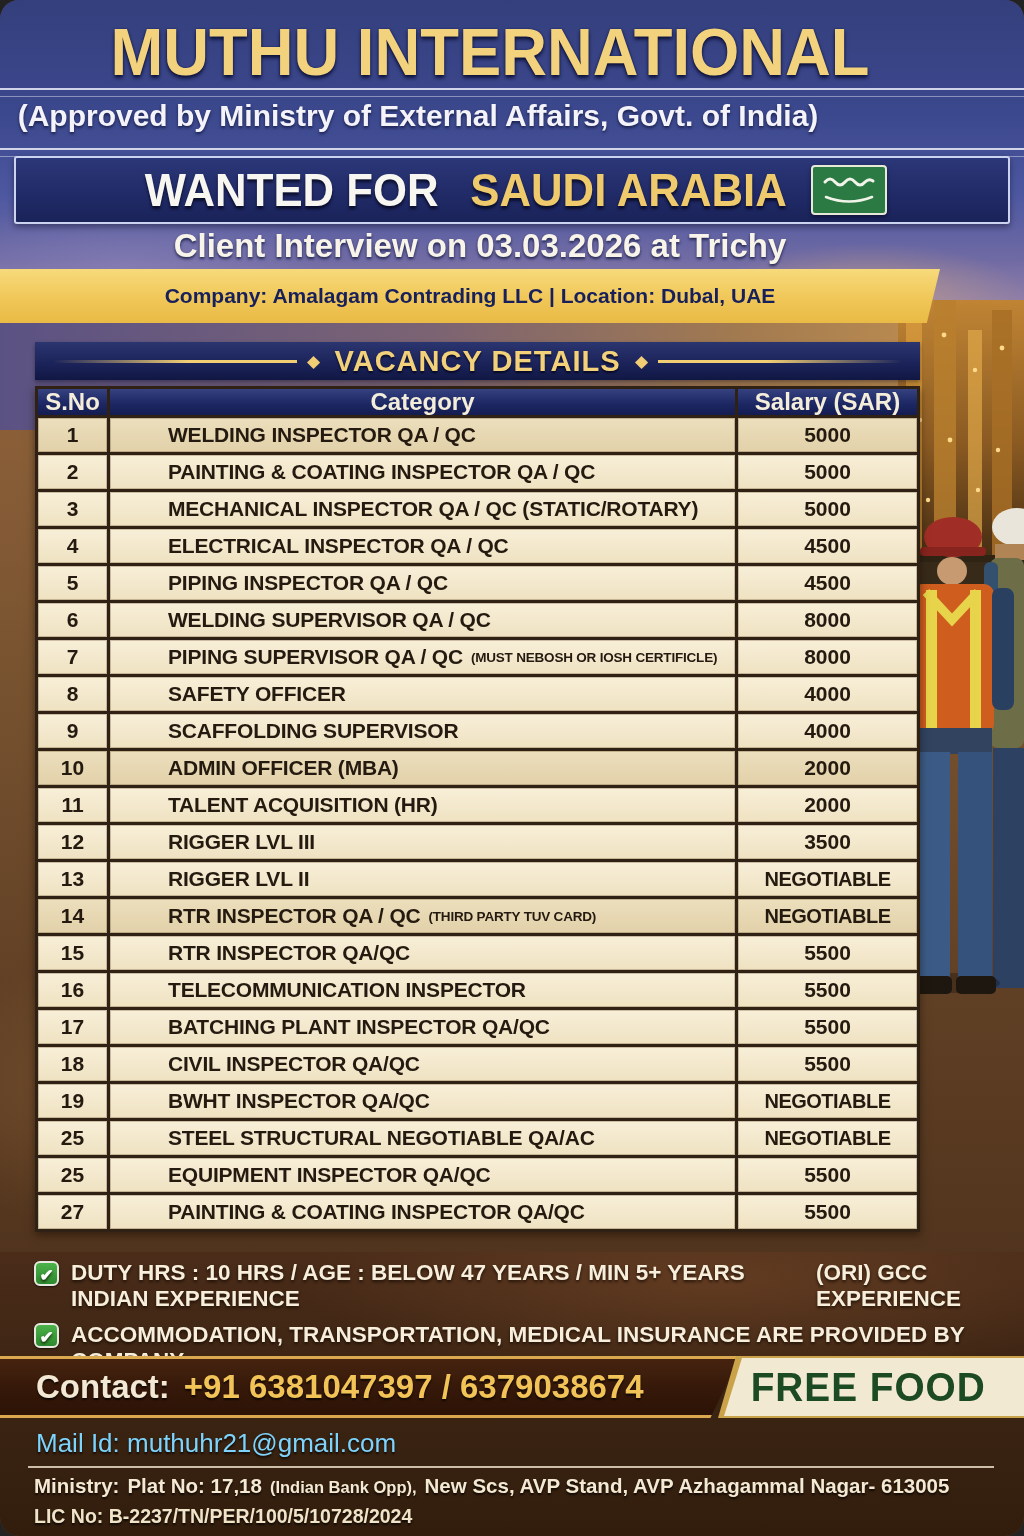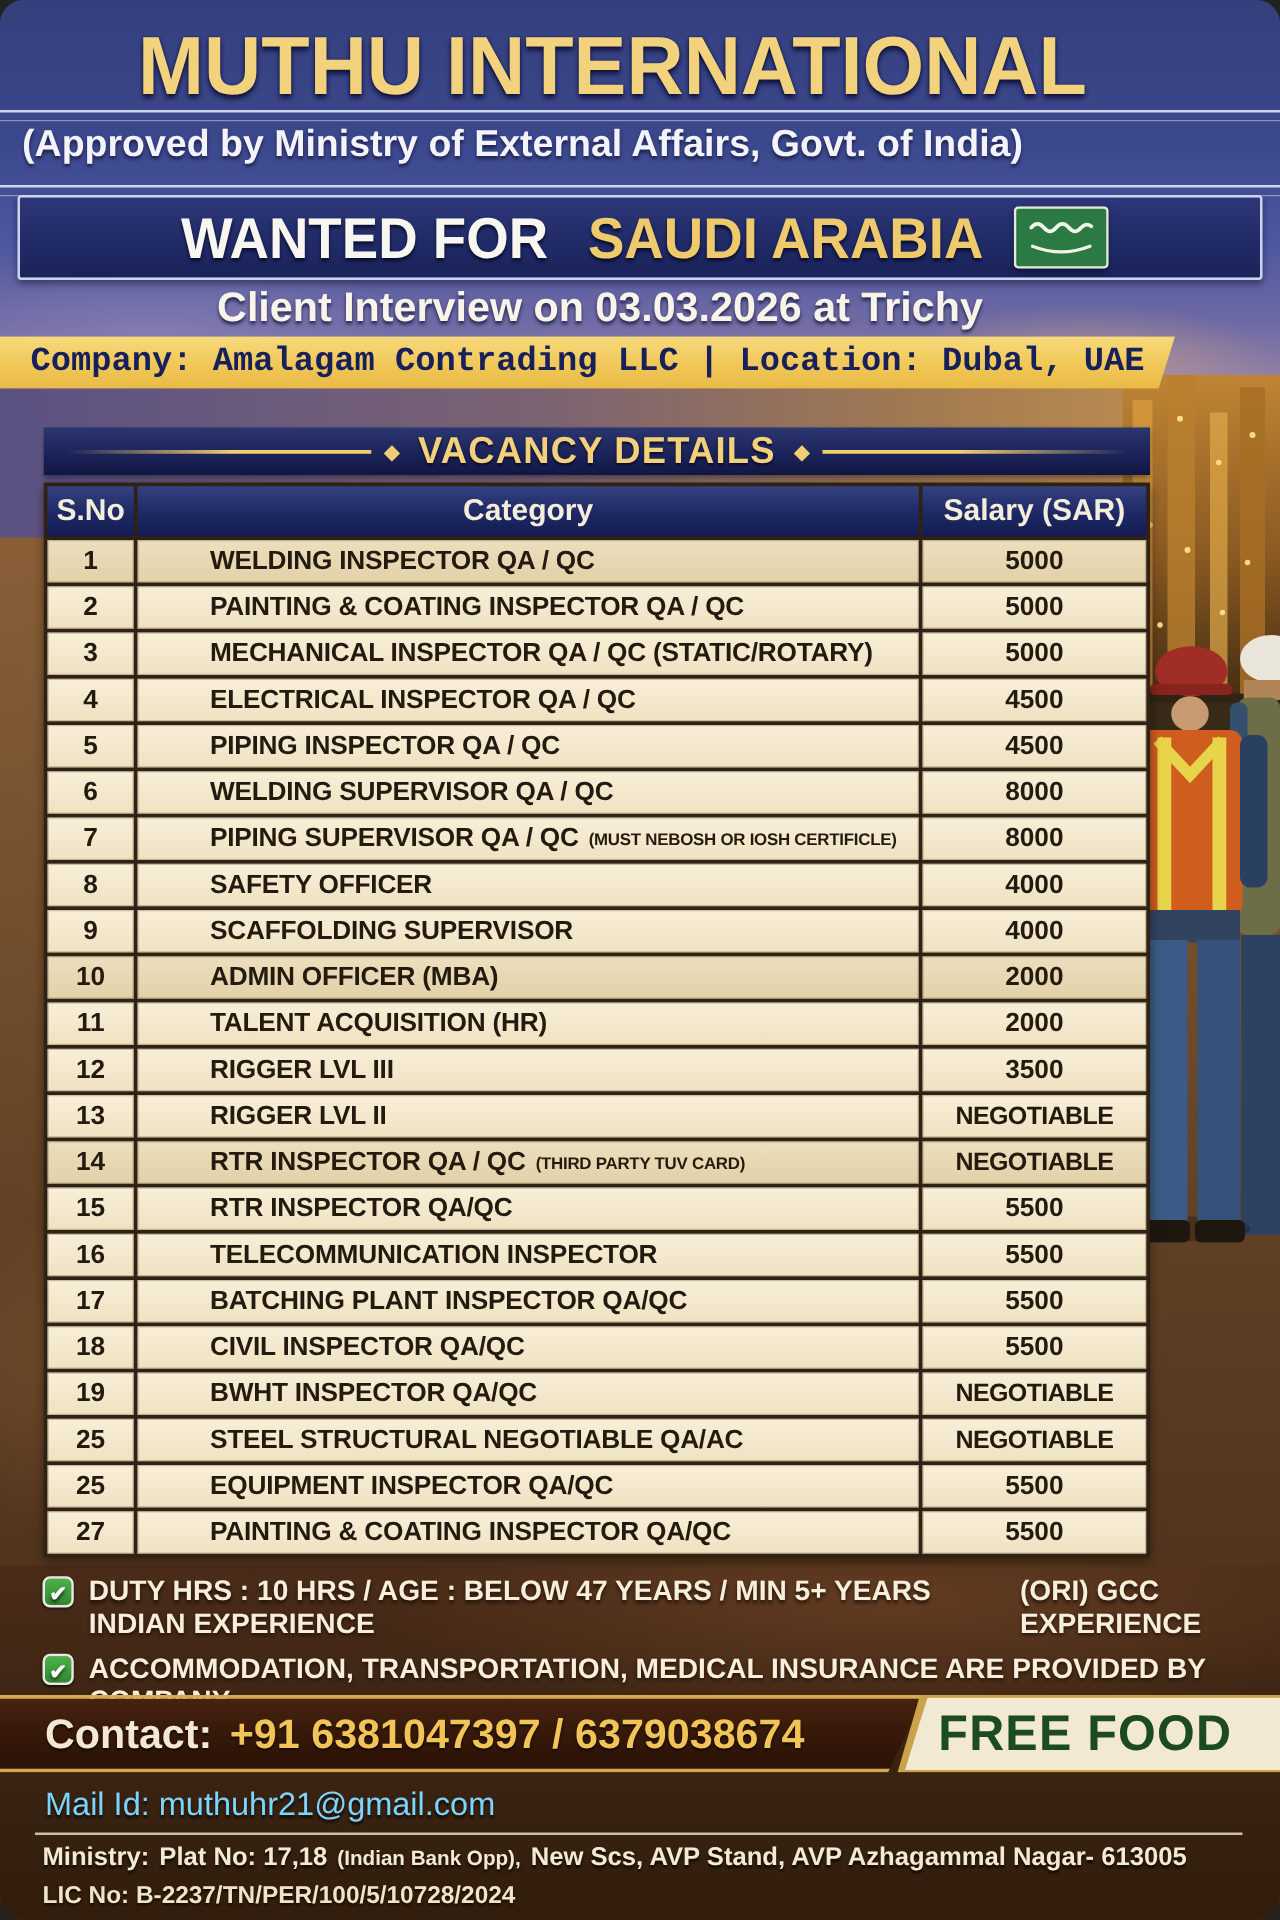--- a/index.html
+++ b/index.html
@@ -41,42 +41,42 @@
     background:linear-gradient(180deg,#2c3779 0%,#202a66 60%,#1a2359 100%);
     border:2px solid #ccd3ee;border-radius:3px;box-shadow:0 3px 6px rgba(0,0,20,.4);
     display:flex;align-items:center;justify-content:center;gap:16px;}
   .wanted-prefix{font-size:46px;font-weight:800;color:#f8f6f0;
     text-shadow:0 3px 3px rgba(5,8,30,.8);transform:scaleX(.95);}
   .wanted-country{font-size:46px;font-weight:800;color:#efca6d;
     text-shadow:0 3px 3px rgba(5,8,30,.8);transform:scaleX(.95);}
   .flag{width:76px;height:50px;filter:drop-shadow(0 2px 2px rgba(0,0,20,.5));}
   .interview{left:0;top:227px;width:960px;text-align:center;
     font-size:33px;font-weight:700;color:#f8f4ea;text-shadow:0 2px 3px rgba(10,15,50,.75);}
-  .company-band{left:0;top:269px;width:940px;height:42px;
+  .company-band{left:0;top:269px;width:940px;height:54px;
     background:linear-gradient(180deg,#f7da7b 0%,#f0c758 55%,#e9ba45 100%);
     clip-path:polygon(0 0,100% 0,98.6% 100%,0 100%);
     display:flex;align-items:center;justify-content:center;
-    font-size:27px;font-weight:700;color:#17205a;font-family:Liberation Mono, monospace;}
+    font-size:21px;font-weight:700;color:#17205a;}
 
   
   .vacancy-band{left:35px;top:342px;width:885px;height:38px;
     background:linear-gradient(180deg,#2b356f 0%,#1a2258 60%,#111844 100%);
     display:flex;align-items:center;padding:0 18px;box-sizing:border-box;gap:10px;
     box-shadow:0 2px 4px rgba(0,0,20,.4);}
   .v-line{flex:1;height:3px;background:linear-gradient(90deg,rgba(241,205,116,0),#f1cd74 55%,#f1cd74);}
   .v-line.r{background:linear-gradient(270deg,rgba(241,205,116,0),#f1cd74 55%,#f1cd74);}
   .v-diamond{color:#f1cd74;font-size:17px;line-height:1;}
   .vacancy-title{color:#f3d17a;font-size:30px;font-weight:800;letter-spacing:1px;
     text-shadow:0 2px 2px rgba(0,0,20,.7);transform:scaleX(.97);}
 
   .jobs-table{left:35px;top:386px;width:885px;background:#2f2114;padding:3px;box-sizing:border-box;
     box-shadow:0 3px 8px rgba(20,10,0,.5);}
   .thead,.tbody{display:grid;grid-template-columns:69px 1fr 179px;gap:3px;}
   .thead{margin-bottom:3px;}
-  .th{height:40px;display:flex;align-items:center;justify-content:center;
+  .th{height:26px;display:flex;align-items:center;justify-content:center;
     background:linear-gradient(180deg,#35427f 0%,#1d2865 55%,#141c50 100%);
     color:#f4edda;font-size:24px;font-weight:700;}
   .tbody{grid-auto-rows:34px;}
   .cell{background:linear-gradient(180deg,#f8efd8 0%,#efe2c2 100%);
     box-shadow:inset 0 0 0 1px rgba(90,60,30,.28);
     display:flex;align-items:center;color:#241a0f;font-weight:700;}
   .cell.shaded{background:linear-gradient(180deg,#ecdfbd 0%,#e2d1a9 100%);}
   .cell.sno{justify-content:center;font-size:21px;}
   .cell.cat{padding-left:58px;font-size:21px;letter-spacing:-.2px;gap:8px;}
   .cat-note{font-size:13.5px;font-weight:700;letter-spacing:-.2px;}

